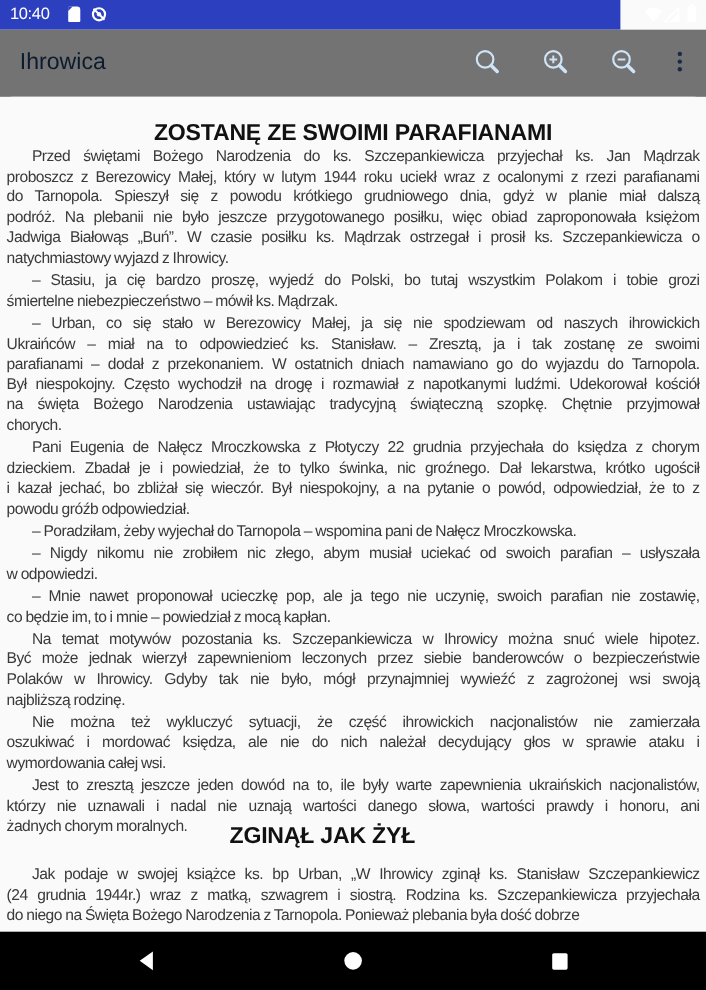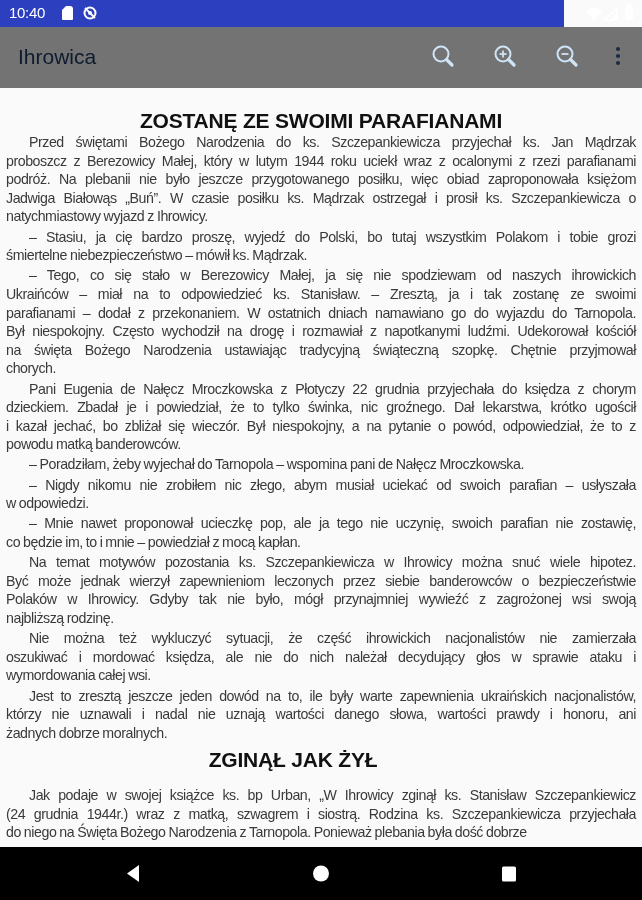--- a/index.html
+++ b/index.html
@@ -126,41 +126,42 @@
     </svg>
   </div>
 </div>
 
 <div class="content">
   <div class="heading h1">ZOSTANĘ ZE SWOIMI PARAFIANAMI</div>
   <div id="sec0" class="para" style="top:45px;">
       <div style="margin-bottom: 1.6px;">
         <span class="line indent">Przed świętami Bożego Narodzenia do ks. Szczepankiewicza przyjechał ks. Jan Mądrzak</span>
         <span class="line">proboszcz z Berezowicy Małej, który w lutym 1944 roku uciekł wraz z ocalonymi z rzezi parafianami</span>
+        <span class="line">do Tarnopola. Spieszył się z powodu krótkiego grudniowego dnia, gdyż w planie miał dalszą</span>
         <span class="line">podróż. Na plebanii nie było jeszcze przygotowanego posiłku, więc obiad zaproponowała księżom</span>
         <span class="line">Jadwiga Białowąs „Buń”. W czasie posiłku ks. Mądrzak ostrzegał i prosił ks. Szczepankiewicza o</span>
         <span class="line last">natychmiastowy wyjazd z Ihrowicy.</span>
       </div>
       <div style="margin-bottom: 1.6px;">
         <span class="line indent">– Stasiu, ja cię bardzo proszę, wyjedź do Polski, bo tutaj wszystkim Polakom i tobie grozi</span>
         <span class="line last">śmiertelne niebezpieczeństwo – mówił ks. Mądrzak.</span>
       </div>
       <div style="margin-bottom: 1.6px;">
-        <span class="line indent">– Tego, co się stało w Berezowicy Małej, ja się nie spodziewam od naszych ihrowickich</span>
+        <span class="line indent">– Urban, co się stało w Berezowicy Małej, ja się nie spodziewam od naszych ihrowickich</span>
         <span class="line">Ukraińców – miał na to odpowiedzieć ks. Stanisław. – Zresztą, ja i tak zostanę ze swoimi</span>
         <span class="line">parafianami – dodał z przekonaniem. W ostatnich dniach namawiano go do wyjazdu do Tarnopola.</span>
         <span class="line">Był niespokojny. Często wychodził na drogę i rozmawiał z napotkanymi ludźmi. Udekorował kościół</span>
         <span class="line">na święta Bożego Narodzenia ustawiając tradycyjną świąteczną szopkę. Chętnie przyjmował</span>
         <span class="line last">chorych.</span>
       </div>
       <div style="margin-bottom: 1.6px;">
         <span class="line indent">Pani Eugenia de Nałęcz Mroczkowska z Płotyczy 22 grudnia przyjechała do księdza z chorym</span>
         <span class="line">dzieckiem. Zbadał je i powiedział, że to tylko świnka, nic groźnego. Dał lekarstwa, krótko ugościł</span>
         <span class="line">i kazał jechać, bo zbliżał się wieczór. Był niespokojny, a na pytanie o powód, odpowiedział, że to z</span>
-        <span class="line last">powodu matką banderowców.</span>
+        <span class="line last">powodu gróźb odpowiedział.</span>
       </div>
       <div style="margin-bottom: 1.6px;">
         <span class="line indent last">– Poradziłam, żeby wyjechał do Tarnopola – wspomina pani de Nałęcz Mroczkowska.</span>
       </div>
       <div style="margin-bottom: 1.6px;">
         <span class="line indent">– Nigdy nikomu nie zrobiłem nic złego, abym musiał uciekać od swoich parafian – usłyszała</span>
         <span class="line last">w odpowiedzi.</span>
       </div>
       <div style="margin-bottom: 1.6px;">
         <span class="line indent">– Mnie nawet proponował ucieczkę pop, ale ja tego nie uczynię, swoich parafian nie zostawię,</span>
@@ -173,21 +174,21 @@
         <span class="line last">najbliższą rodzinę.</span>
       </div>
       <div style="margin-bottom: 1.6px;">
         <span class="line indent">Nie można też wykluczyć sytuacji, że część ihrowickich nacjonalistów nie zamierzała</span>
         <span class="line">oszukiwać i mordować księdza, ale nie do nich należał decydujący głos w sprawie ataku i</span>
         <span class="line last">wymordowania całej wsi.</span>
       </div>
       <div style="margin-bottom: 1.6px;">
         <span class="line indent">Jest to zresztą jeszcze jeden dowód na to, ile były warte zapewnienia ukraińskich nacjonalistów,</span>
         <span class="line">którzy nie uznawali i nadal nie uznają wartości danego słowa, wartości prawdy i honoru, ani</span>
-        <span class="line last">żadnych dobrze moralnych.</span>
+        <span class="line last">żadnych chorym moralnych.</span>
       </div>
     </div>
 
   <div class="heading h2">ZGINĄŁ JAK ŻYŁ</div>
   <div id="sec1" class="para" style="top:698px;">
       <div style="margin-bottom: 1.6px;">
         <span class="line indent">Jak podaje w swojej książce ks. bp Urban, „W Ihrowicy zginął ks. Stanisław Szczepankiewicz</span>
         <span class="line">(24 grudnia 1944r.) wraz z matką, szwagrem i siostrą. Rodzina ks. Szczepankiewicza przyjechała</span>
         <span class="line last">do niego na Święta Bożego Narodzenia z Tarnopola. Ponieważ plebania była dość dobrze</span>
       </div>

